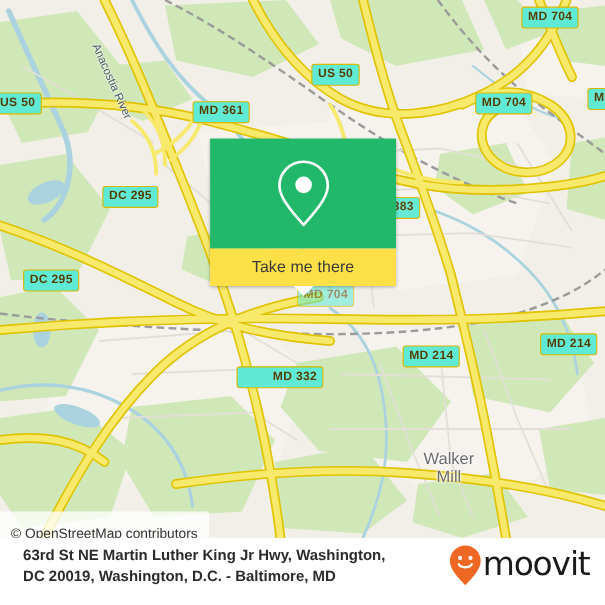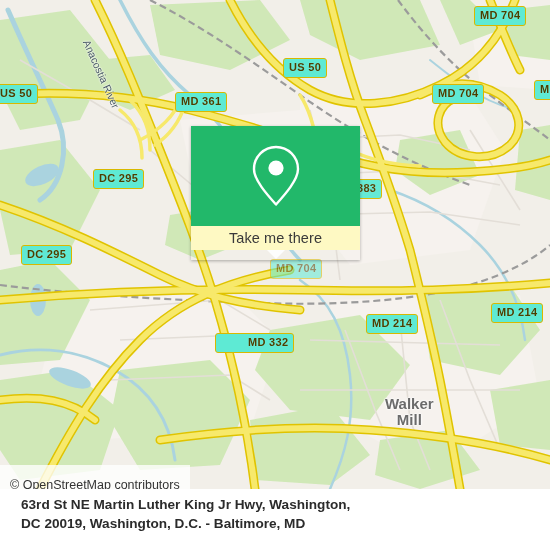--- a/index.html
+++ b/index.html
@@ -73,22 +73,22 @@
   }
   #card-top {
     width: 100%; height: 100px;
     background: #22b86a;
     display: flex;
     align-items: center;
     justify-content: center;
   }
   #card-bottom {
     position: relative;
-    width: 100%; height: 24px;
-    background: #fef9c3;
+    width: 100%; height: 34px;
+    background: #fde047;
     display: flex;
     align-items: center;
     justify-content: center;
   }
   #card-label {
     font-size: 14.5px;
     color: #3a3a3a;
     letter-spacing: .1px;
     font-family: "Liberation Sans", sans-serif;
   }
@@ -293,21 +293,21 @@
     <div class="shield" style="left:432px; top:84px;">MD 704</div>
     <div class="shield" style="left:534px; top:80px;">MD 704</div>
     <div class="shield" style="left:93px;  top:169px;">DC 295</div>
     <div class="shield" style="left:351px; top:179px; opacity:.95;">383</div>
     <div class="shield" style="left:21px;  top:245px;">DC 295</div>
     <div class="shield" style="left:270px; top:259px; opacity:.55;">MD 704</div>
     <div class="shield" style="left:366px; top:314px;">MD 214</div>
     <div class="shield" style="left:491px; top:303px;">MD 214</div>
     <div class="shield" style="left:215px; top:333px;padding-left:32px;">MD 332</div>
 
-    <div class="placelabel" style="left:385px; top:396px;font-weight:bold;">Walker
+    <div class="placelabel" style="left:385px; top:410px;">Walker
 Mill</div>
 
     <div class="riverlabel" style="left:92px; top:38px; transform: rotate(66deg); transform-origin: left top;">Anacostia River</div>
 
     <div id="card">
       <div id="card-top">
         <svg width="52" height="64" viewBox="0 0 52 64">
           <path d="M26 3 C13.8 3 4 12.8 4 25 C4 36 17 50.5 26 60.5
                    C35 50.5 48 36 48 25 C48 12.8 38.2 3 26 3 Z" fill="none" stroke="#ffffff" stroke-width="2.4" stroke-linejoin="round"></path>
           <circle cx="26" cy="24" r="7.6" fill="#ffffff"></circle>
@@ -323,15 +323,24 @@
       <span>© OpenStreetMap contributors</span>
     </div>
   </div>
 
   <div id="footer">
     <div id="footer-text">
       <span>63rd St NE Martin Luther King Jr Hwy, Washington,</span><br>
       <span>DC 20019, Washington, D.C. - Baltimore, MD</span>
     </div>
 
+    <div id="logo">
+      <svg width="30" height="38" viewBox="0 0 30 38">
+        <path d="M15 1 C7.3 1 1 7.3 1 15 C1 22.5 9 31 15 37 C21 31 29 22.5 29 15 C29 7.3 22.7 1 15 1 Z" fill="#ee6723"></path>
+        <circle cx="10.3" cy="12.2" r="1.9" fill="#ffffff"></circle>
+        <circle cx="19.7" cy="12.2" r="1.9" fill="#ffffff"></circle>
+        <path d="M9 18 C11 21.6 19 21.6 21 18" fill="none" stroke="#ffffff" stroke-width="2.1" stroke-linecap="round"></path>
+      </svg>
+      <span id="logo-word">moovit</span>
+    </div>
   </div>
 
 </div>
 
 </body></html>

